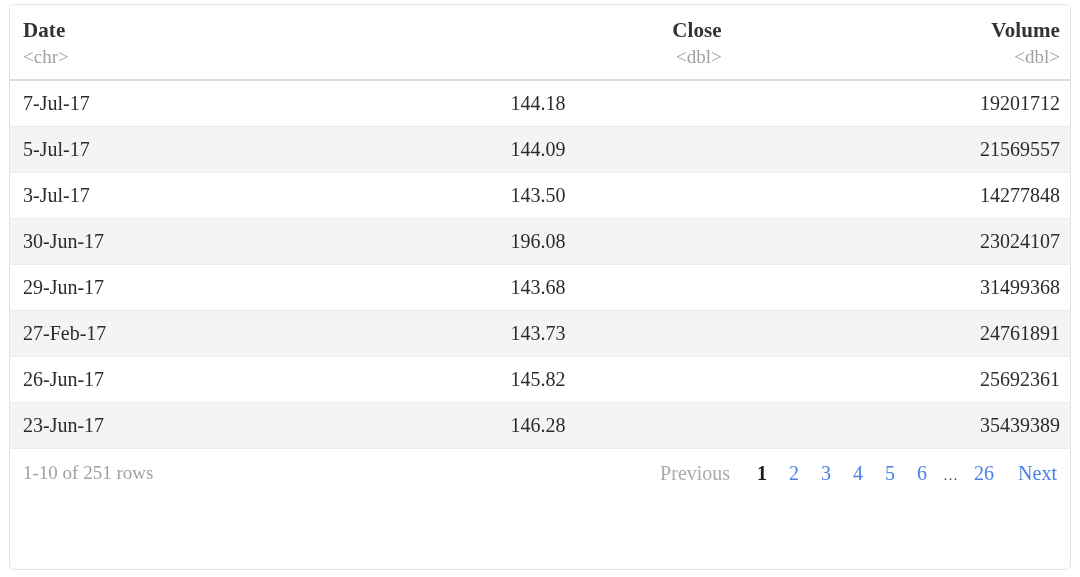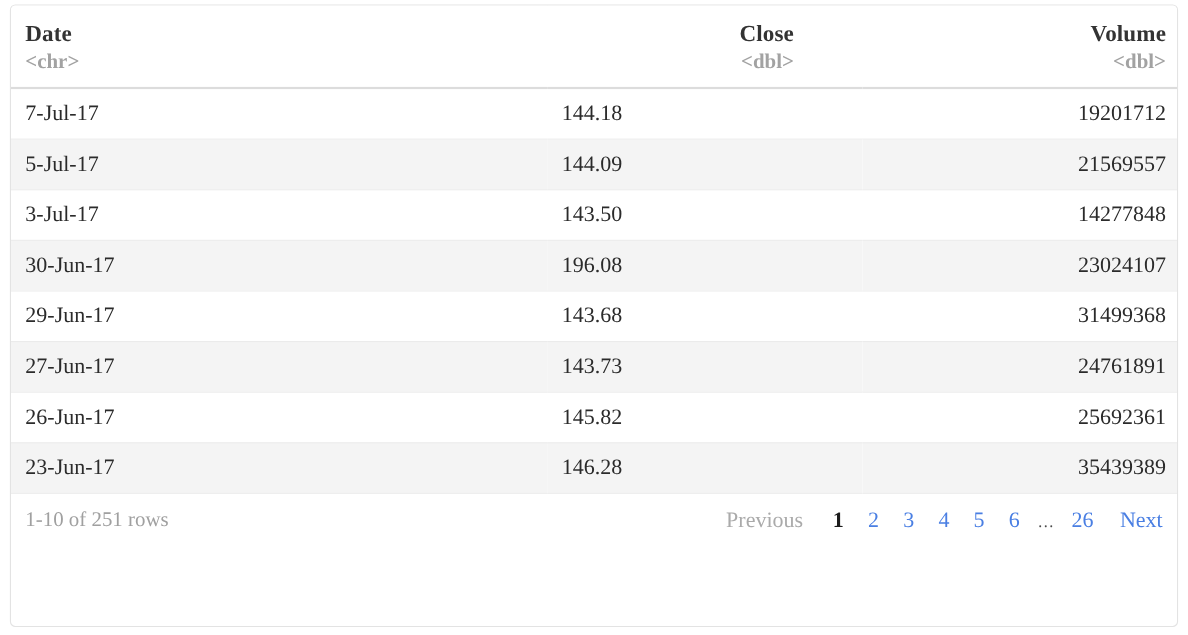--- a/index.html
+++ b/index.html
@@ -47,21 +47,21 @@
   }
   .th-label {
     font-size: 21px;
     font-weight: bold;
     color: #333333;
     line-height: 1.2;
     letter-spacing: 0.1px;
   }
   .th-type {
     font-size: 19px;
-    font-weight: bold;
+    font-weight: normal;
     color: #a2a2a2;
     line-height: 1.25;
     margin-top: 2px;
   }
 
   th.align-left   .th-inner { text-align: left; }
   th.col-close-h  .th-inner { text-align: right; padding-right: 62px; }
   th.col-volume-h .th-inner { text-align: right; padding-right: 10px; }
 
   
@@ -182,21 +182,21 @@
           <td class="cell-date">30-Jun-17</td>
           <td class="cell-close">196.08</td>
           <td class="cell-volume">23024107</td>
         </tr>
         <tr>
           <td class="cell-date">29-Jun-17</td>
           <td class="cell-close">143.68</td>
           <td class="cell-volume">31499368</td>
         </tr>
         <tr>
-          <td class="cell-date">27-Jun-17</td>
+          <td class="cell-date">27-Feb-17</td>
           <td class="cell-close">143.73</td>
           <td class="cell-volume">24761891</td>
         </tr>
         <tr>
           <td class="cell-date">26-Jun-17</td>
           <td class="cell-close">145.82</td>
           <td class="cell-volume">25692361</td>
         </tr>
         <tr>
           <td class="cell-date">23-Jun-17</td>

